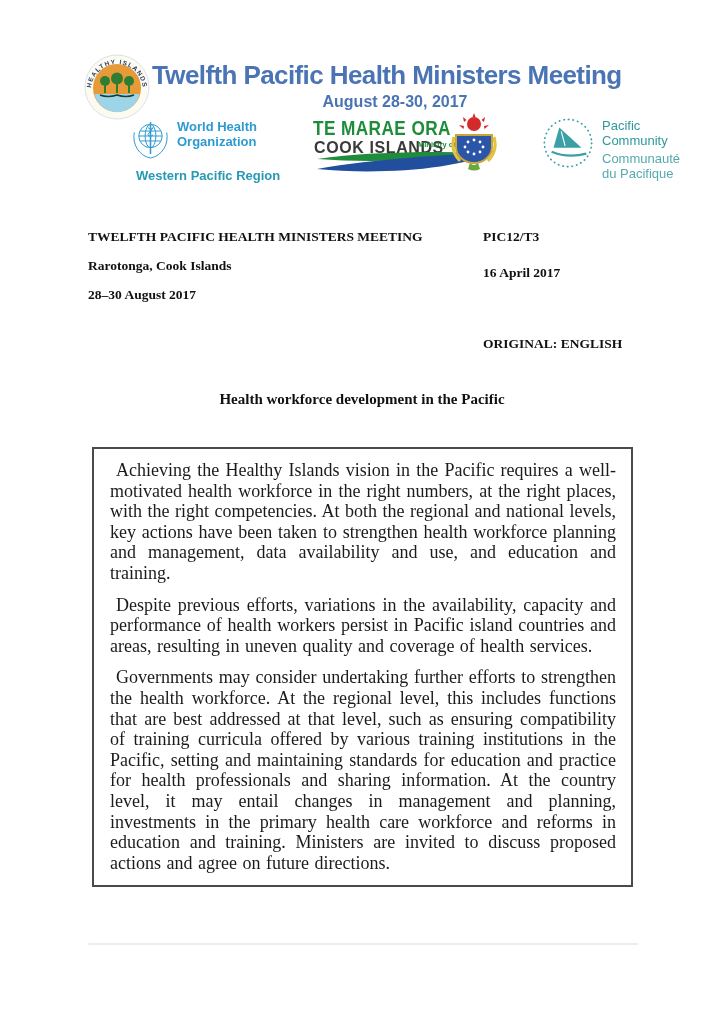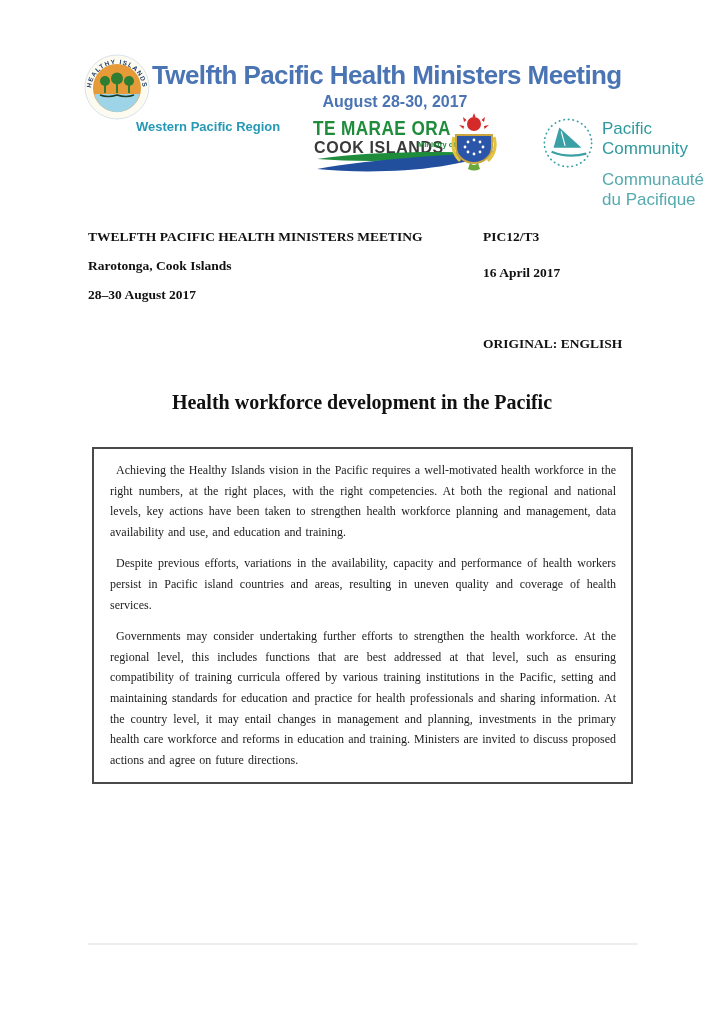--- a/index.html
+++ b/index.html
@@ -27,39 +27,39 @@
     white-space:nowrap;transform:scaleX(0.82);transform-origin:left;letter-spacing:0.5px;}
   .tmo-country{position:absolute;left:1px;top:23px;font-weight:bold;font-size:16px;
     letter-spacing:0.6px;color:#3a3a3a;white-space:nowrap;}
   .tmo-ministry{position:absolute;left:105px;top:24px;font-weight:bold;font-size:7.5px;
     color:#1e8c3a;white-space:nowrap;}
   .tmo-swoosh{position:absolute;left:2px;top:34px;}
   .tmo-arms{position:absolute;left:135px;top:-3px;}
 
   .spc-logo{position:absolute;left:541px;top:117px;display:flex;
     font-family:"Liberation Sans",sans-serif;}
-  .spc-text{margin-left:7px;margin-top:2px;font-size:17px;line-height:1.15;}
+  .spc-text{margin-left:7px;margin-top:2px;font-size:13px;line-height:1.15;}
   .spc-en{color:#2f999e;}
-  .spc-fr{margin-top:12px;color:#55aab0;}
+  .spc-fr{margin-top:3px;color:#55aab0;}
 
   
   .mi{position:absolute;font-weight:bold;font-size:13.5px;color:#111;white-space:nowrap;}
   .mi-name{left:88px;top:229px;}
   .mi-code{left:483px;top:229px;}
   .mi-location{left:88px;top:258px;}
   .mi-issuedate{left:483px;top:265px;}
   .mi-dates{left:88px;top:287px;}
   .mi-original{left:483px;top:336px;}
 
   
   .paper-title{position:absolute;left:0;top:391px;width:724px;text-align:center;
-    font-weight:bold;font-size:20px;color:#111;}
+    font-weight:bold;font-size:15px;color:#111;}
   .summary-box{position:absolute;left:92px;top:447px;width:541px;min-height:315px;
     box-sizing:border-box;border:2px solid #4a4a4a;padding:11px 15px 1px 16px;}
-  .summary-box p{margin:0 0 11px 0;font-size:12px;line-height:20.6px;
+  .summary-box p{margin:0 0 11px 0;font-size:18px;line-height:20.6px;
     text-align:justify;text-indent:6px;word-spacing:1px;color:#1b1b1b;}
 
   .bottom-divider{position:absolute;left:88px;top:943px;width:550px;height:2px;
     background:#ededed;border-radius:1px;}
 </style>
 </head>
 <body>
 
 <div class="page">
 
@@ -82,20 +82,38 @@
       <path d="M 16 41 q 8 3 17 0 q 9 3 17 0" stroke="#1c3f2a" stroke-width="1.6" fill="none"></path>
       <text font-family="Liberation Sans, sans-serif" font-size="6.4" font-weight="bold" fill="#1a3a6b" letter-spacing="1.2" text-anchor="middle">
         <textPath href="#hiArc" startOffset="50%">HEALTHY ISLANDS</textPath>
       </text>
     </svg>
   </span>
   <div class="banner-title">Twelfth Pacific Health Ministers Meeting</div>
   <div class="banner-dates">August 28-30, 2017</div>
 
   <div class="who-logo">
+    <div class="who-top">
+      <span>
+        <svg width="45" height="45" viewBox="0 0 50 50">
+          <g stroke="#2e9ad2" fill="none" stroke-width="1.1">
+            <circle cx="25" cy="20" r="13"></circle>
+            <ellipse cx="25" cy="20" rx="6" ry="13"></ellipse>
+            <path d="M13.5 14.5 h23 M13.5 25.5 h23 M12 20 h26"></path>
+            <path d="M7 16 C 4.5 29, 12 42, 25 44.5 C 38 42, 45.5 29, 43 16"></path>
+            <line x1="25" y1="4.5" x2="25" y2="40" stroke-width="1.7"></line>
+            <path d="M22 10.5 q 3 3.5 6 0 q -3 4.5 -6 8 q 3 3.5 6 0"></path>
+          </g>
+        </svg>
+      </span>
+      <div class="who-name">
+        <div>World Health</div>
+        <div>Organization</div>
+      </div>
+    </div>
     <div class="who-region">Western Pacific Region</div>
   </div>
 
   <div class="tmo-logo">
     <div class="tmo-name">TE MARAE ORA</div>
     <div class="tmo-country">COOK ISLANDS</div>
     <div class="tmo-ministry">Ministry of Health</div>
     <span class="tmo-swoosh">
       <svg width="182" height="26" viewBox="0 0 182 26">
         <path d="M2 9 C 50 2, 115 1, 176 3 C 118 11, 52 13, 2 9 Z" fill="#1e8c3a"></path>

